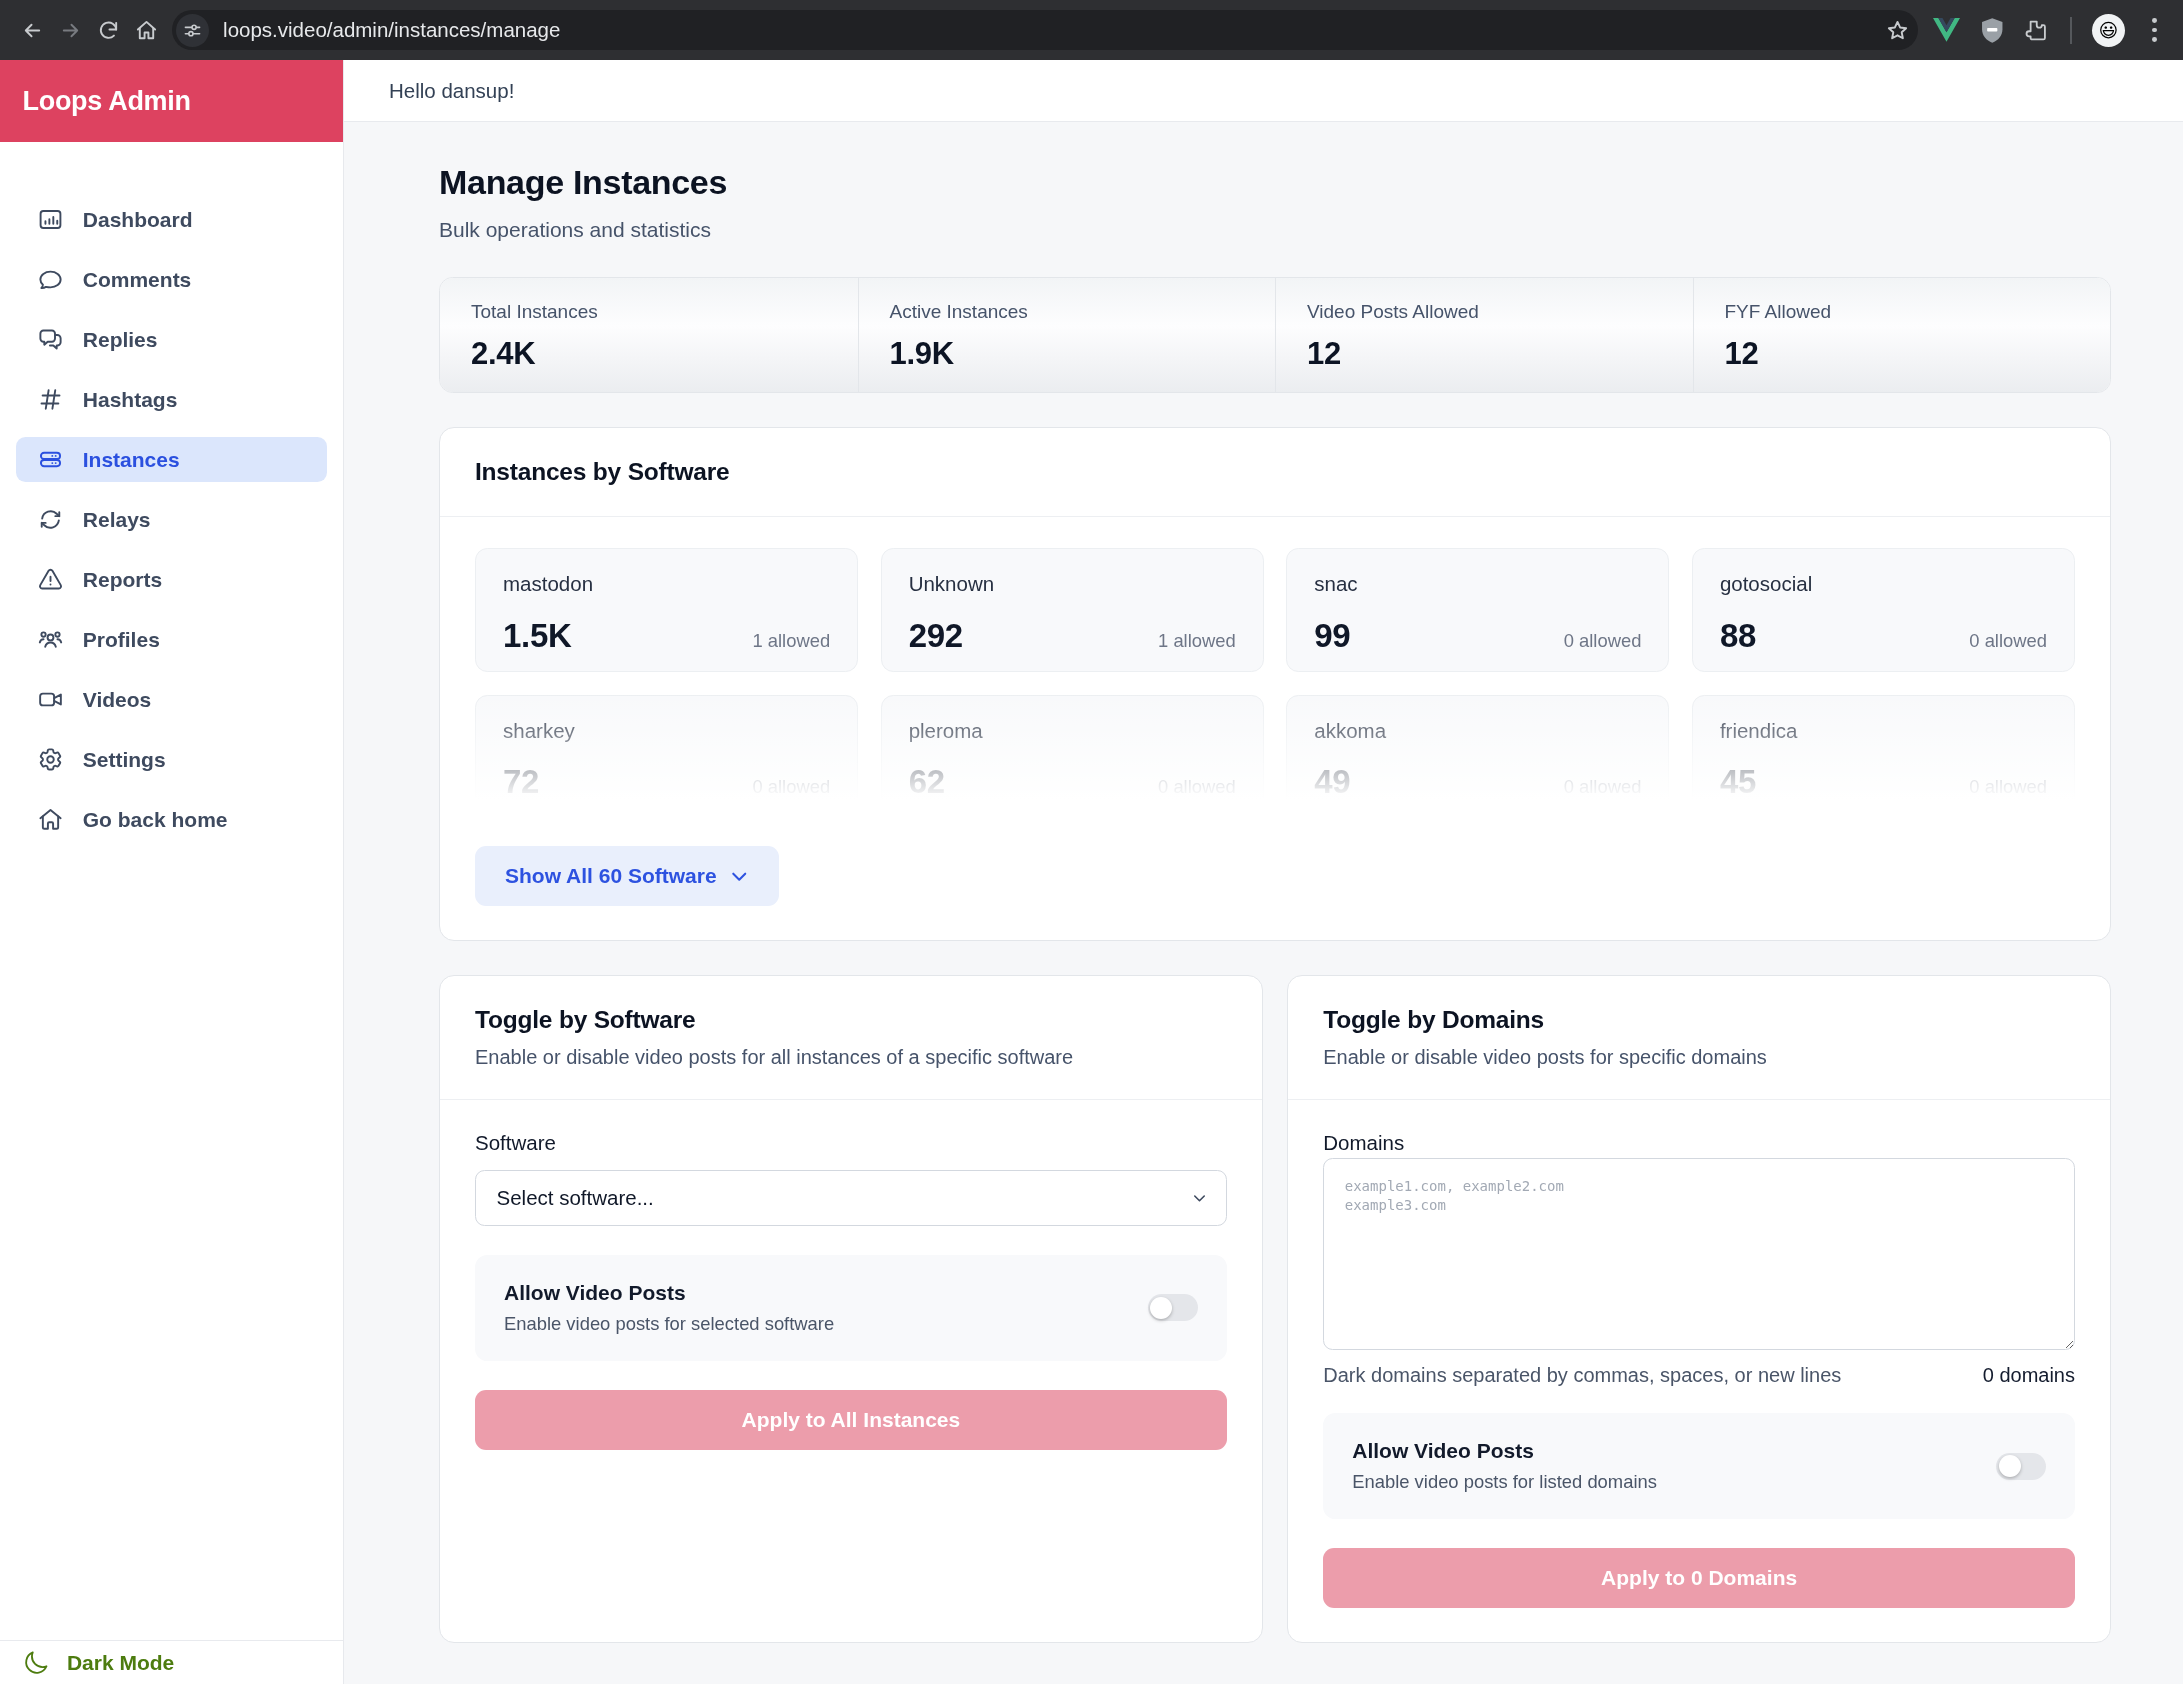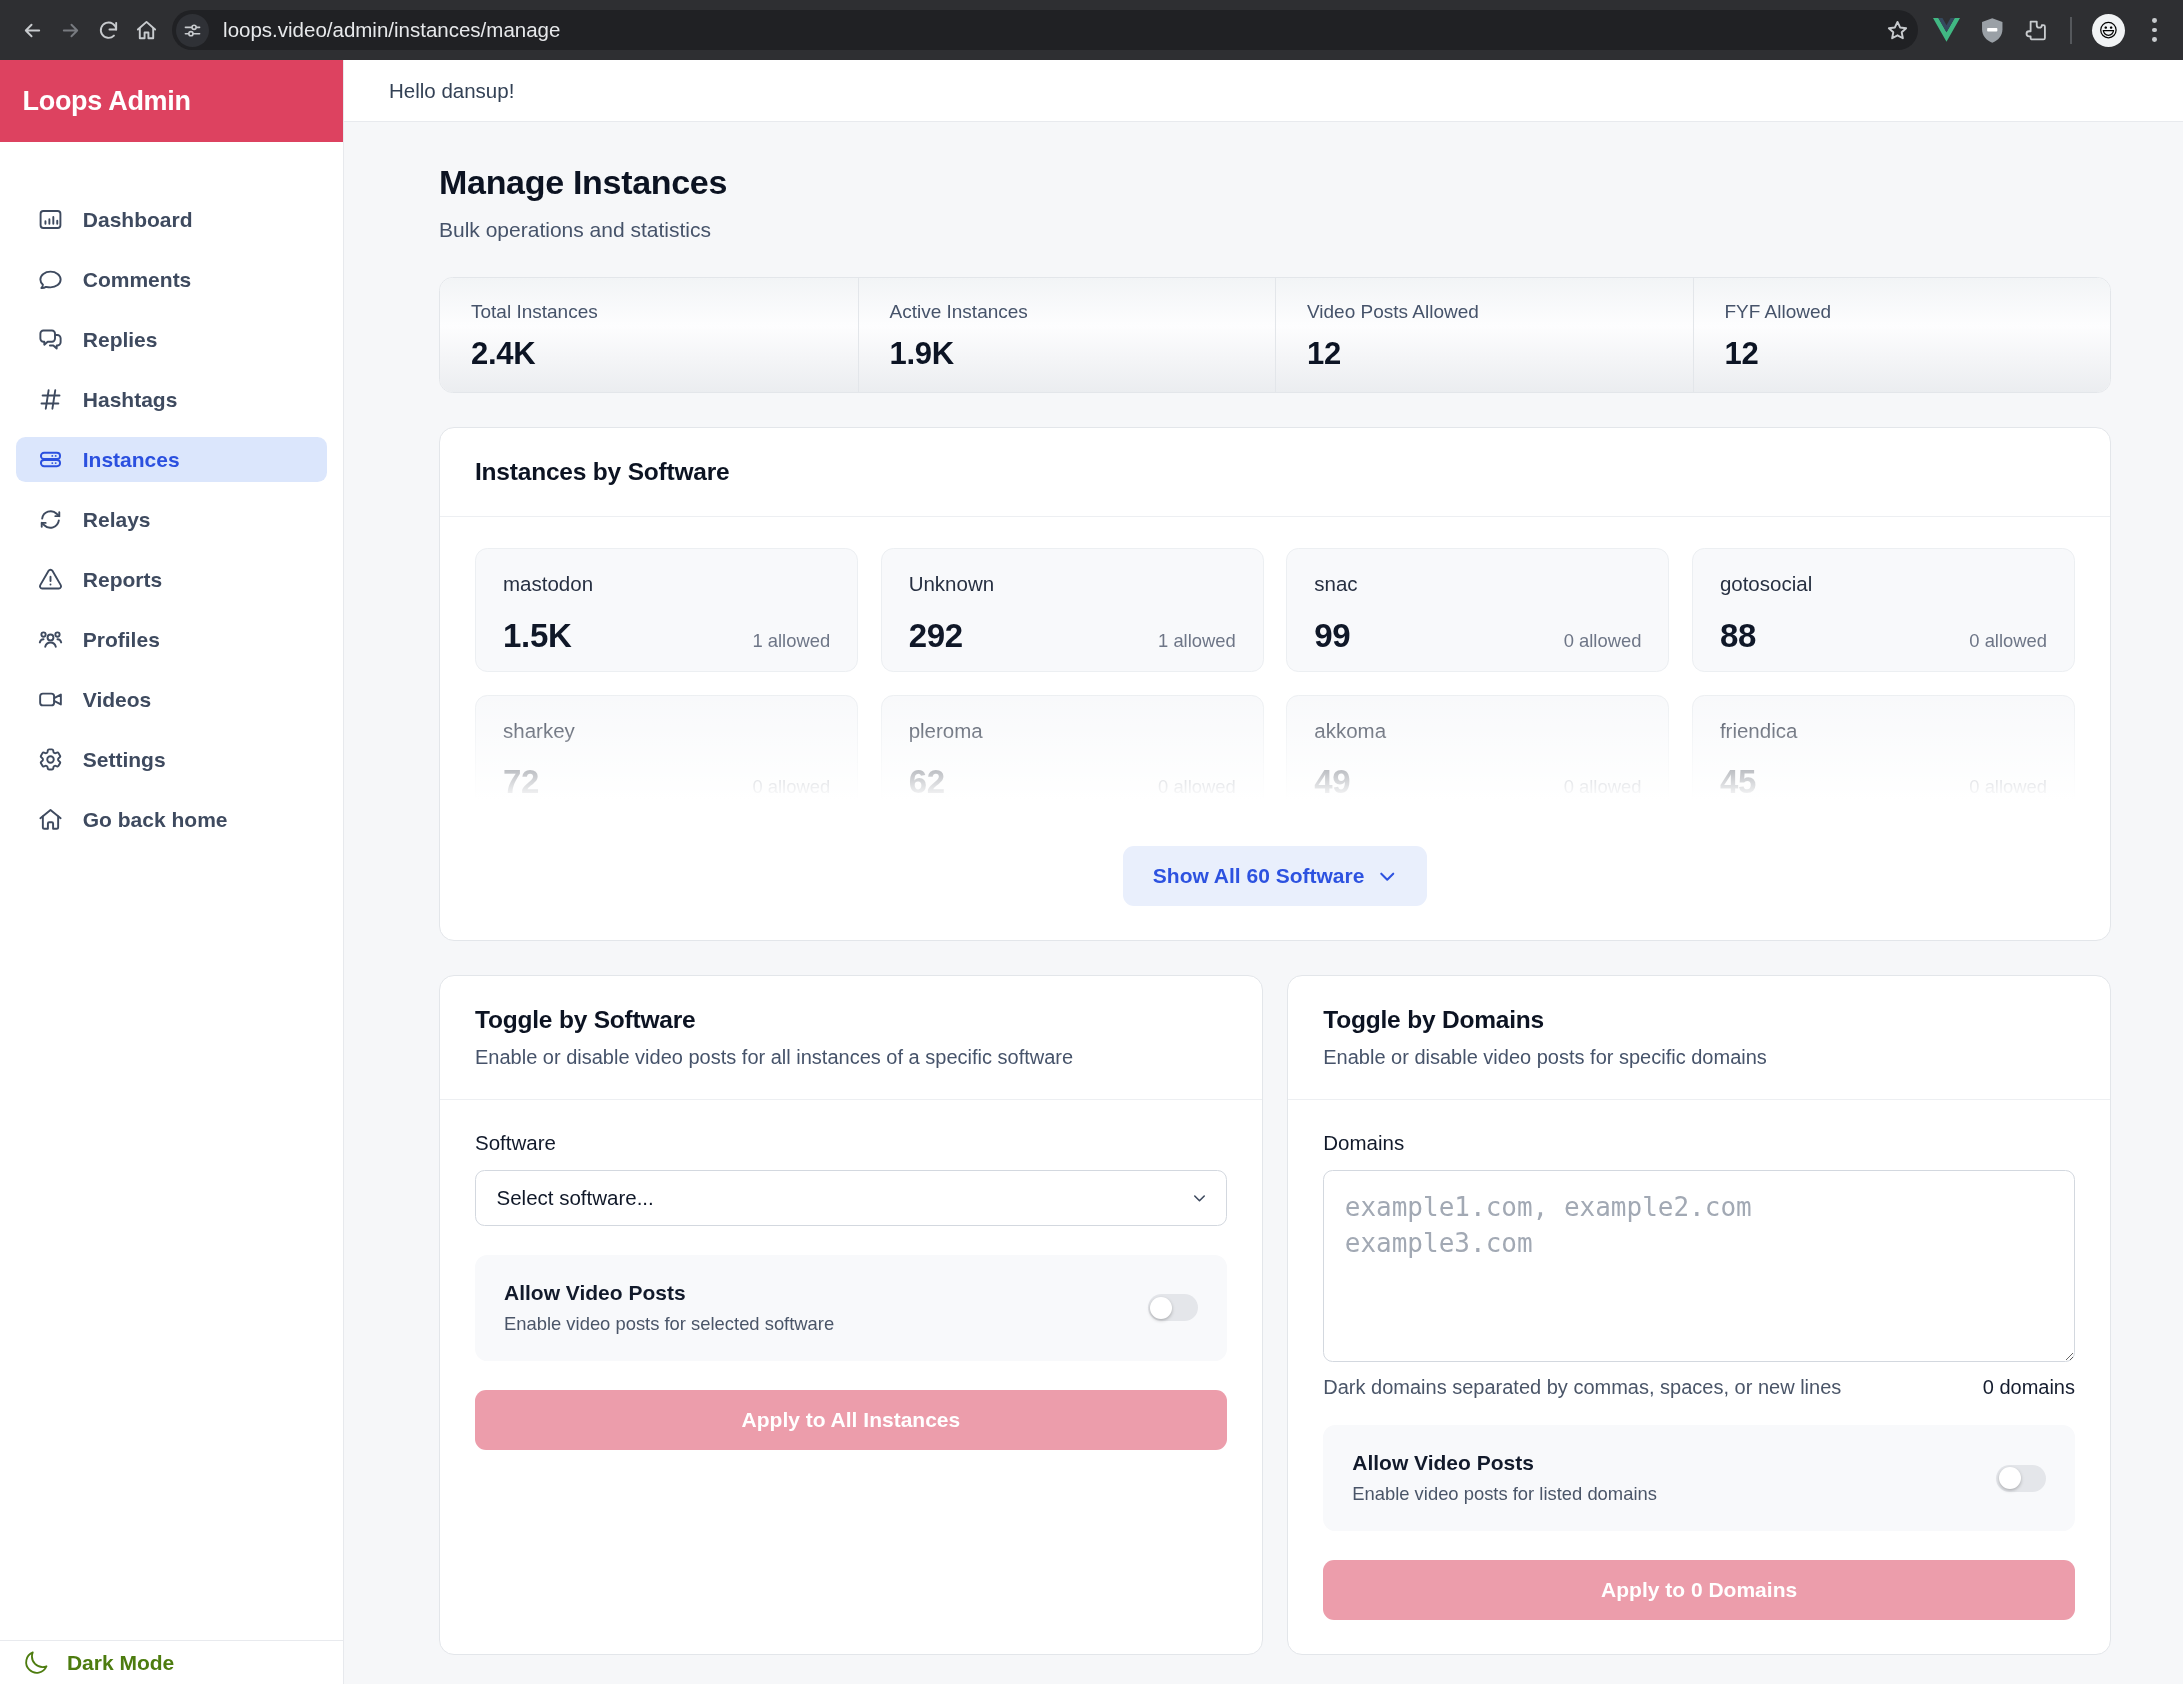--- a/index.html
+++ b/index.html
@@ -58,37 +58,37 @@
 
   .software-card { margin-top:34px; }
   .sw-wrap { position:relative; height:267px; overflow:hidden; }
   .sw-grid { display:grid; grid-template-columns:repeat(4,1fr); gap:22.5px; }
   .sw-item { height:124px; background:#f8f9fb; border:1.4px solid #eceff2; border-radius:12.3px; padding:23px 27px 0; }
   .sw-name { font-size:20.5px; font-weight:500; color:#273042; }
   .sw-row { margin-top:20.5px; display:flex; justify-content:space-between; align-items:baseline; }
   .sw-count { font-size:33px; font-weight:700; color:#101828; letter-spacing:-0.3px; }
   .sw-allowed { font-size:18.4px; color:#6e7687; }
   .sw-fade { position:absolute; left:-2.7px; right:-2.7px; bottom:0; height:123px; background:linear-gradient(180deg,rgba(255,255,255,0) 0%,#ffffff 88%); pointer-events:none; }
-  .show-all-row { margin-top:31px; display:flex; justify-content:center; }
+  .show-all-row { margin-top:31px; display:flex; }
   .show-all { display:inline-flex; align-items:center; gap:12.3px; background:#e9effc; color:#2d52e0; border:none; border-radius:11px; padding:17.7px 30px; font-size:21px; font-weight:600; font-family:inherit; cursor:pointer; }
   .show-all svg { width:20.5px; height:20.5px; }
 
   
   .toggles { margin-top:34px; display:grid; grid-template-columns:1fr 1fr; gap:24.5px; align-items:stretch; }
   .field-label { font-size:20.5px; font-weight:500; color:#121a2b; }
   .select-wrap { position:relative; margin-top:15px; }
   .select-wrap select { width:100%; height:56px; font-size:20.5px; color:#101828; font-family:inherit; border:1.4px solid #d3d8df; border-radius:9.5px; background:#ffffff; padding:0 48px 0 20.5px; appearance:none; -webkit-appearance:none; outline:none; cursor:pointer; }
   .select-wrap .chev { position:absolute; right:17.7px; top:50%; transform:translateY(-50%); color:#3e4a5f; pointer-events:none; width:19px; height:19px; }
   .toggle-box { margin-top:29px; background:#f8f9fb; border-radius:12.3px; padding:26px 29px; display:flex; align-items:center; justify-content:space-between; }
   .toggle-title { font-size:21px; font-weight:600; color:#121a2b; }
   .toggle-sub { margin-top:8.2px; font-size:18.4px; color:#4a5568; }
   .switch { width:50px; height:27px; border-radius:13.6px; background:#e4e6ea; position:relative; flex:0 0 auto; cursor:pointer; }
   .switch .knob { position:absolute; left:2.7px; top:2.7px; width:22px; height:22px; border-radius:50%; background:#ffffff; box-shadow:0 1.4px 3.4px rgba(0,0,0,0.25); }
   .apply-btn { margin-top:29px; width:100%; height:60px; border:none; border-radius:11px; background:#ec9dab; color:#ffffff; font-size:21px; font-weight:600; font-family:inherit; cursor:pointer; }
-  .domains-area { margin-top:15px; width:100%; height:192px; border:1.4px solid #d3d8df; border-radius:9.5px; padding:17.7px 20.5px; font-family:"DejaVu Sans Mono","Liberation Mono",monospace; font-size:26px; line-height:1.4; color:#101828; resize:vertical; outline:none; }
+  .domains-area { margin-top:3px; width:100%; height:192px; border:1.4px solid #d3d8df; border-radius:9.5px; padding:17.7px 20.5px; font-family:"DejaVu Sans Mono","Liberation Mono",monospace; font-size:14px; line-height:1.4; color:#101828; resize:vertical; outline:none; }
   .domains-area::placeholder { color:#a2a9b4; }
   .helper-row { margin-top:12.3px; display:flex; justify-content:space-between; align-items:center; }
   .helper-text { font-size:20px; color:#4a5568; }
   .domain-count { font-size:20px; font-weight:500; color:#141c2e; }
 </style>
 </head>
 <body>
 
 <div class="screen">
 

